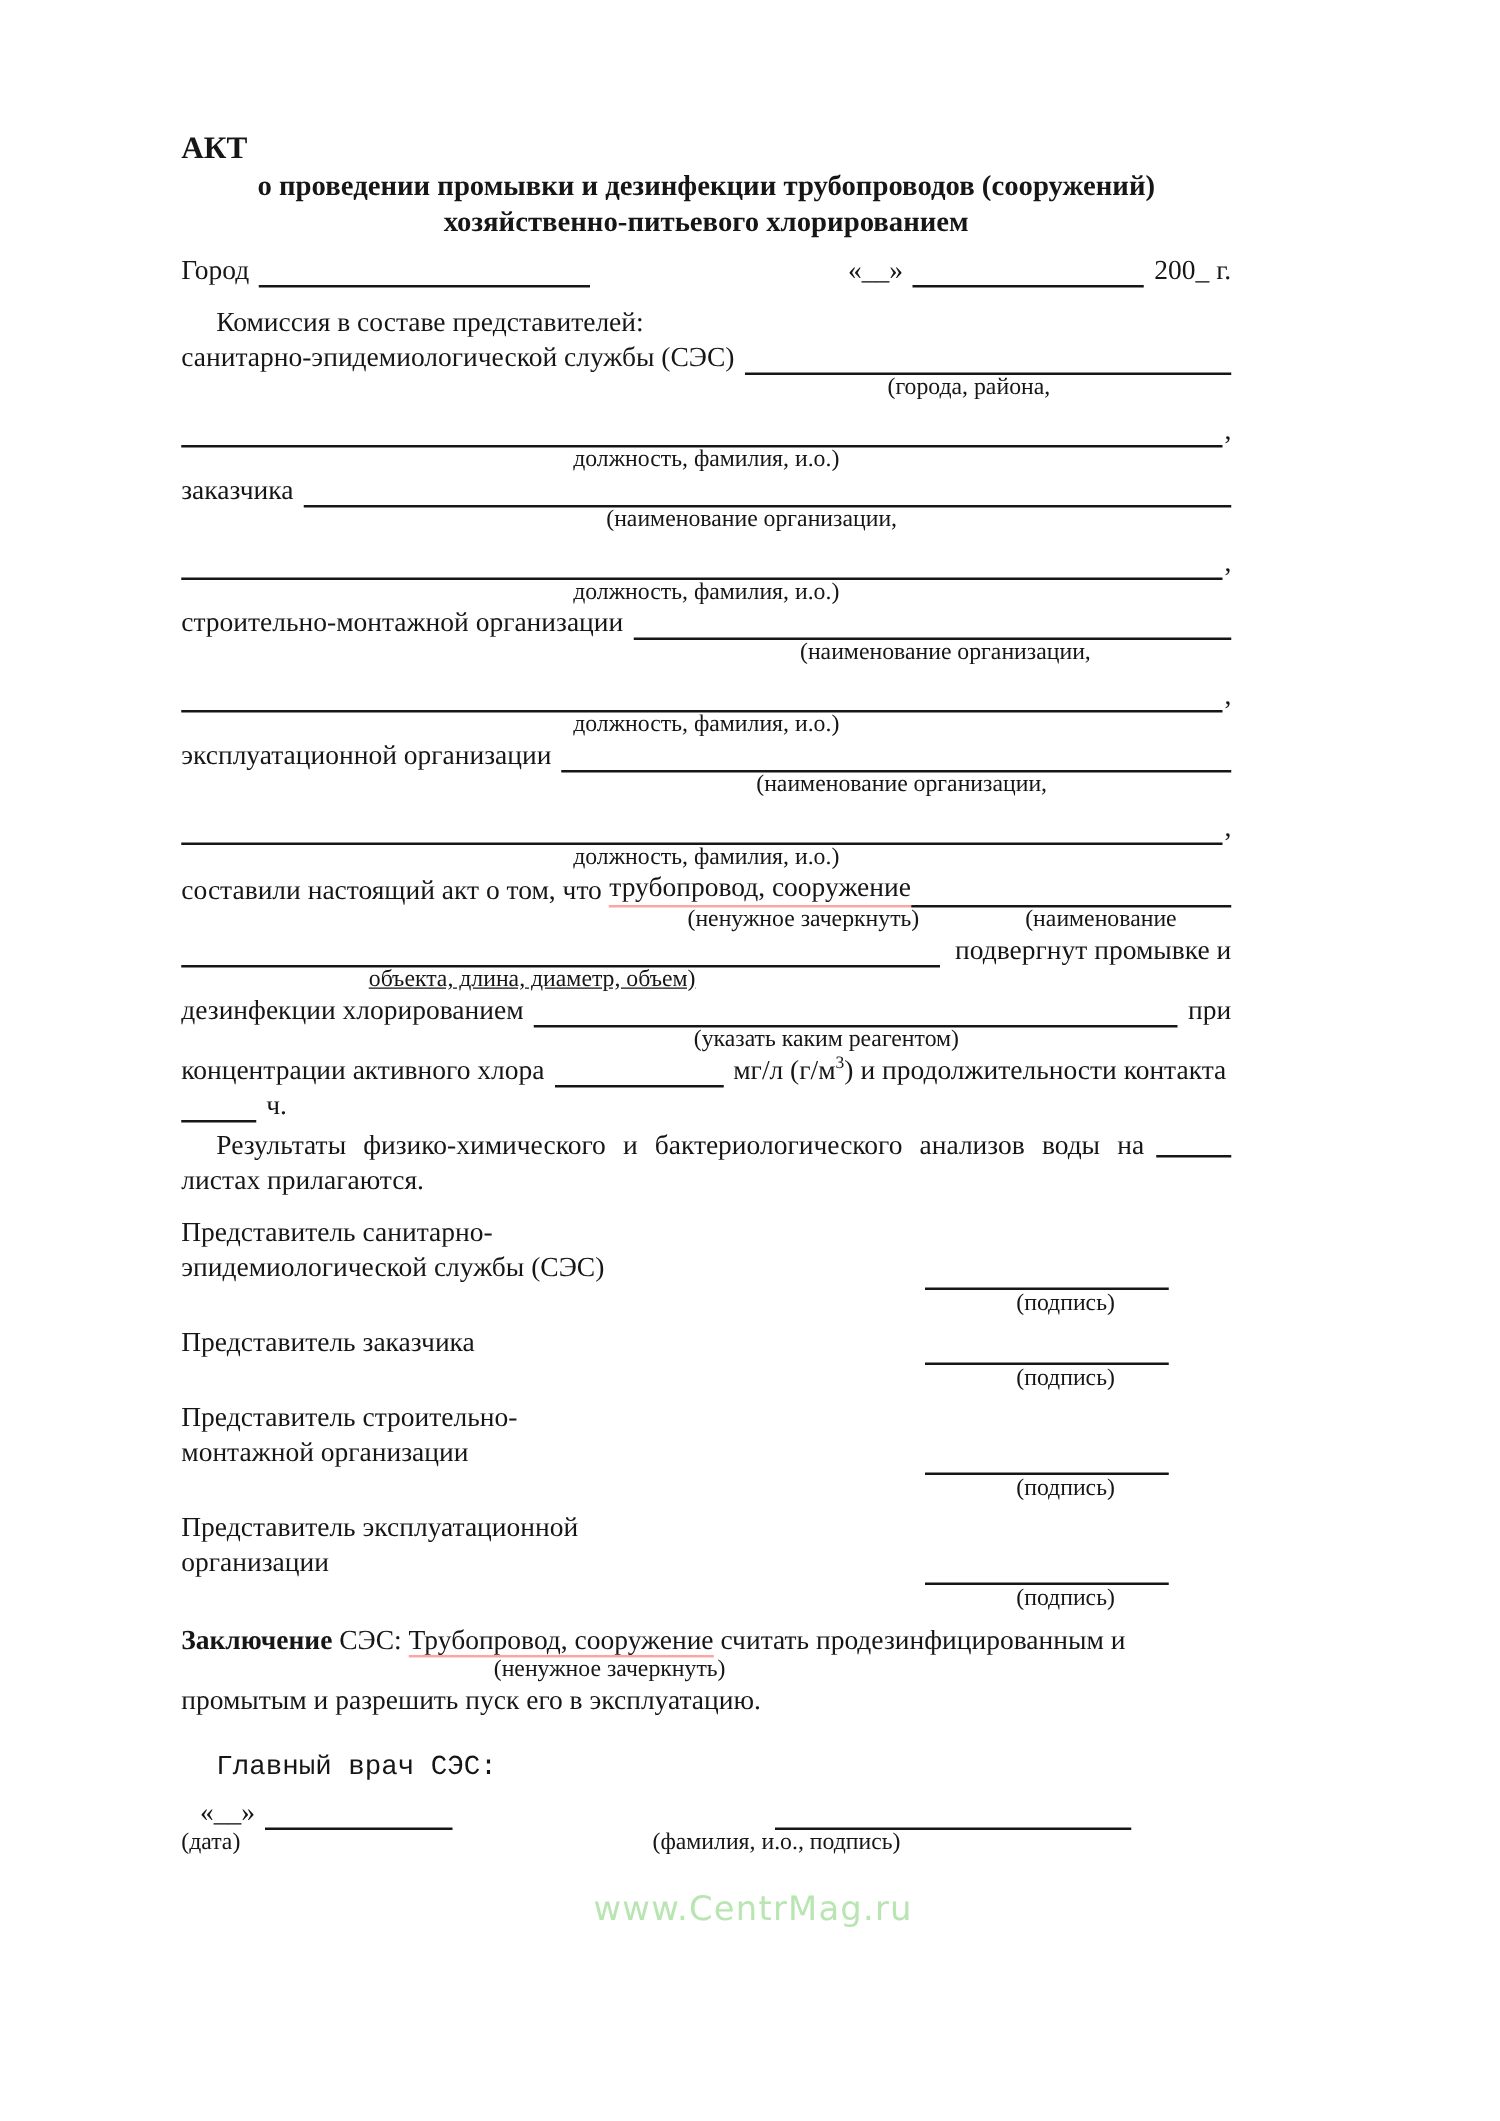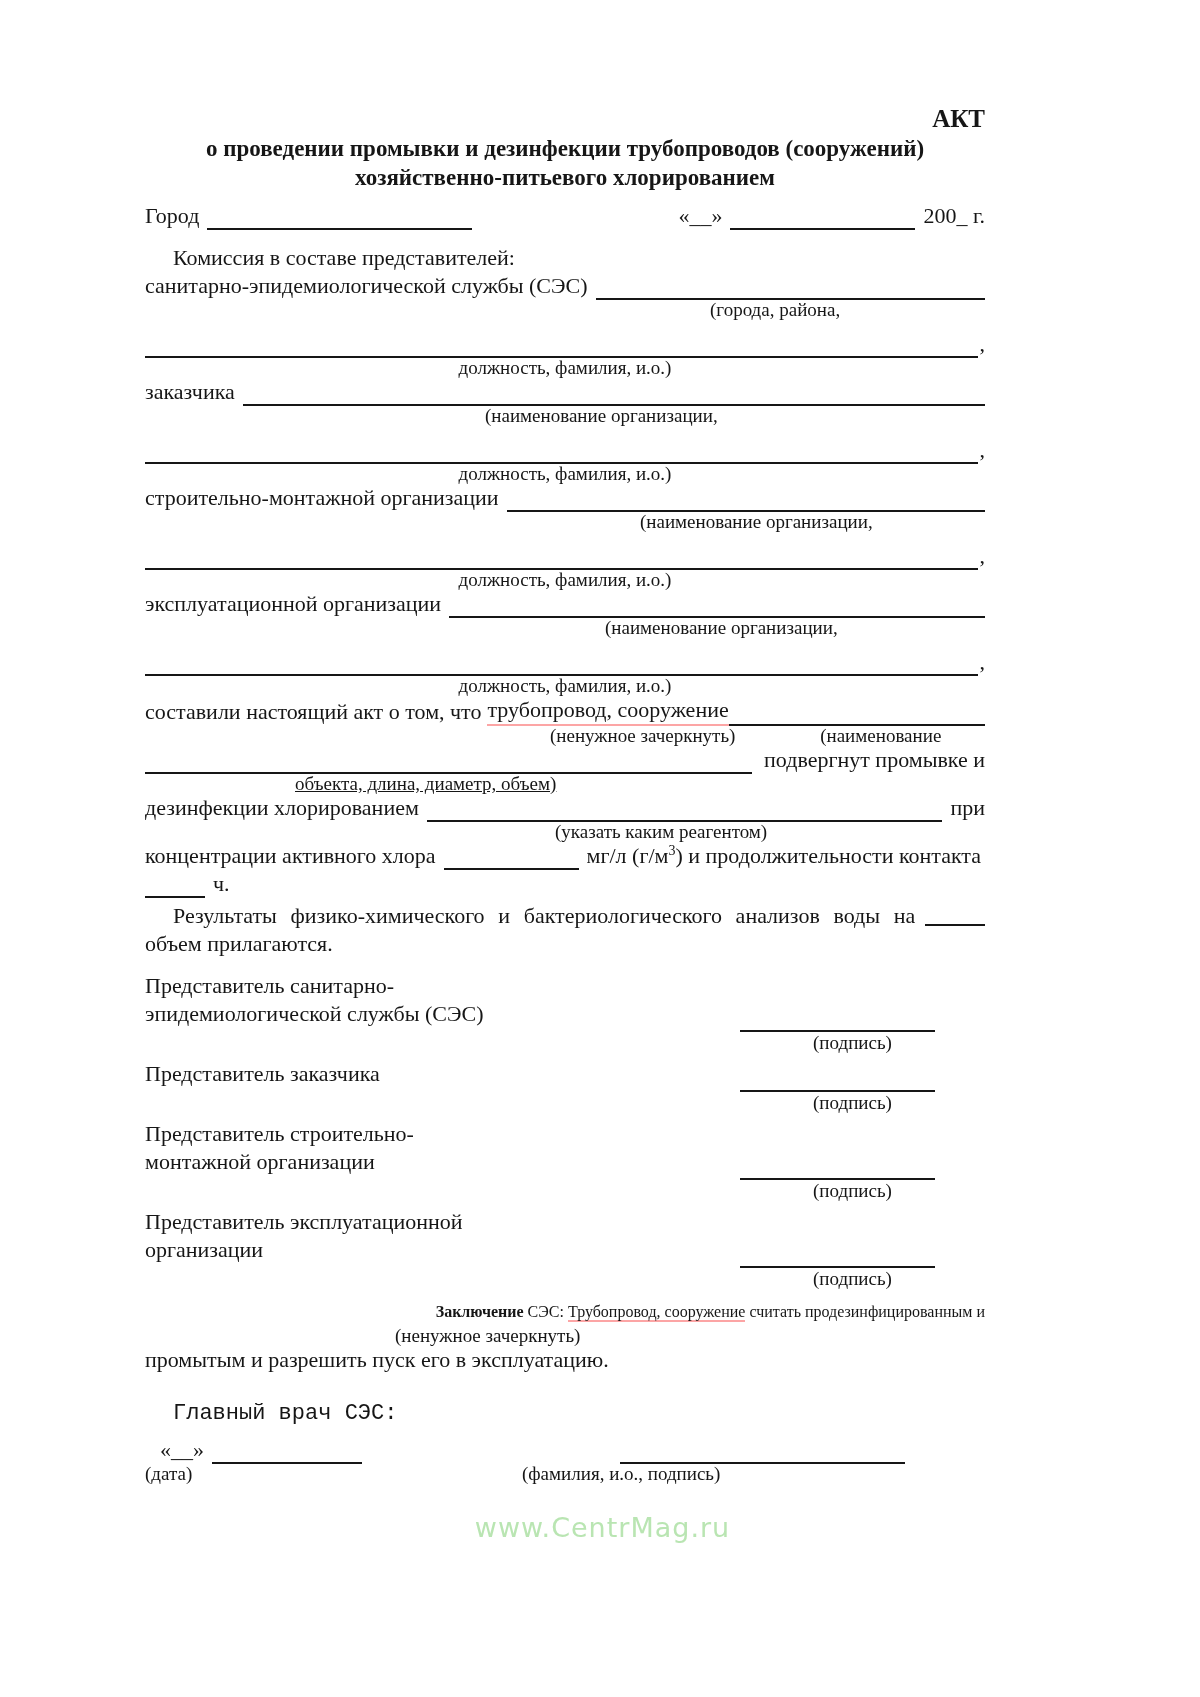--- a/index.html
+++ b/index.html
@@ -7,21 +7,21 @@
   .page {
     position:relative;
     width:1200px; height:1697px;
     background:#ffffff;
     font-family:"Liberation Serif","DejaVu Serif",serif;
     color:#161616;
     overflow:hidden;
   }
   .doc { position:absolute; left:145px; top:104px; width:840px; }
 
-  .t1 { text-align:right; font-weight:bold; font-size:25px; line-height:30px; }
+  .t1 { text-align:left; font-weight:bold; font-size:25px; line-height:30px; }
   .t2 { text-align:center; font-weight:bold; font-size:23px; line-height:29px; }
 
   .row  { display:flex; align-items:flex-end; font-size:22px; line-height:28px; }
   .line-row { margin-top:10px; }
   .fill { flex:1 1 auto; border-bottom:2px solid #161616; }
   .bfix { border-bottom:2px solid #161616; }
   .blank-inline { display:inline-block; border-bottom:2px solid #161616; height:14px; vertical-align:-3px; }
 
   .u    { border-bottom:2px solid #fca5a5; }
   .plain{ font-size:22px; line-height:28px; }
@@ -55,21 +55,21 @@
   .results .txt { word-spacing:4px; }
 
   .sigblock { margin-top:14px; }
   .sigrow { display:flex; align-items:flex-end; padding-bottom:26px; margin-top:6px; font-size:22px; line-height:28px; }
   .siglabel { width:560px; }
   .siglabel span { display:block; }
   .sigcol { width:195px; margin-left:auto; margin-right:50px; margin-bottom:-26px; }
   .sigline { border-bottom:2px solid #161616; height:18px; }
   .sighint { font-size:19px; line-height:22px; text-align:center; padding-left:30px; }
 
-  .concl { font-size:16px; line-height:28px; margin-top:8px;text-align:right; }
+  .concl { font-size:22px; line-height:28px; margin-top:8px; }
   .concl .b { font-weight:bold; }
 
   .foot-date-row { display:flex; align-items:flex-end; font-size:22px; line-height:28px; margin-top:8px; padding-left:15px; }
   .foot-hints { font-size:19px; line-height:20px; }
   .foot-hints .fh1 { display:inline-block; }
   .foot-hints .fh2 { display:inline-block; margin-left:325px; }
 
   .watermark {
     margin-top:28px;
     text-align:center;
@@ -180,21 +180,21 @@
 
     <div class="row">
       <span class="bfix w60"></span>
       <span class="ml8">ч.</span>
     </div>
 
     <div class="results indent">
       <span class="txt">Результаты  физико-химического  и  бактериологического  анализов  воды  на</span>
       <span class="blank-inline w60"></span>
     </div>
-    <div class="plain">объем прилагаются.</div>
+    <div class="plain">листах прилагаются.</div>
 
     <div class="sigblock">
 
       <div class="sigrow">
         <div class="siglabel">
           <span>Представитель санитарно-</span>
           <span>эпидемиологической службы (СЭС)</span>
         </div>
         <div class="sigcol">
           <div class="sigline"></div>

